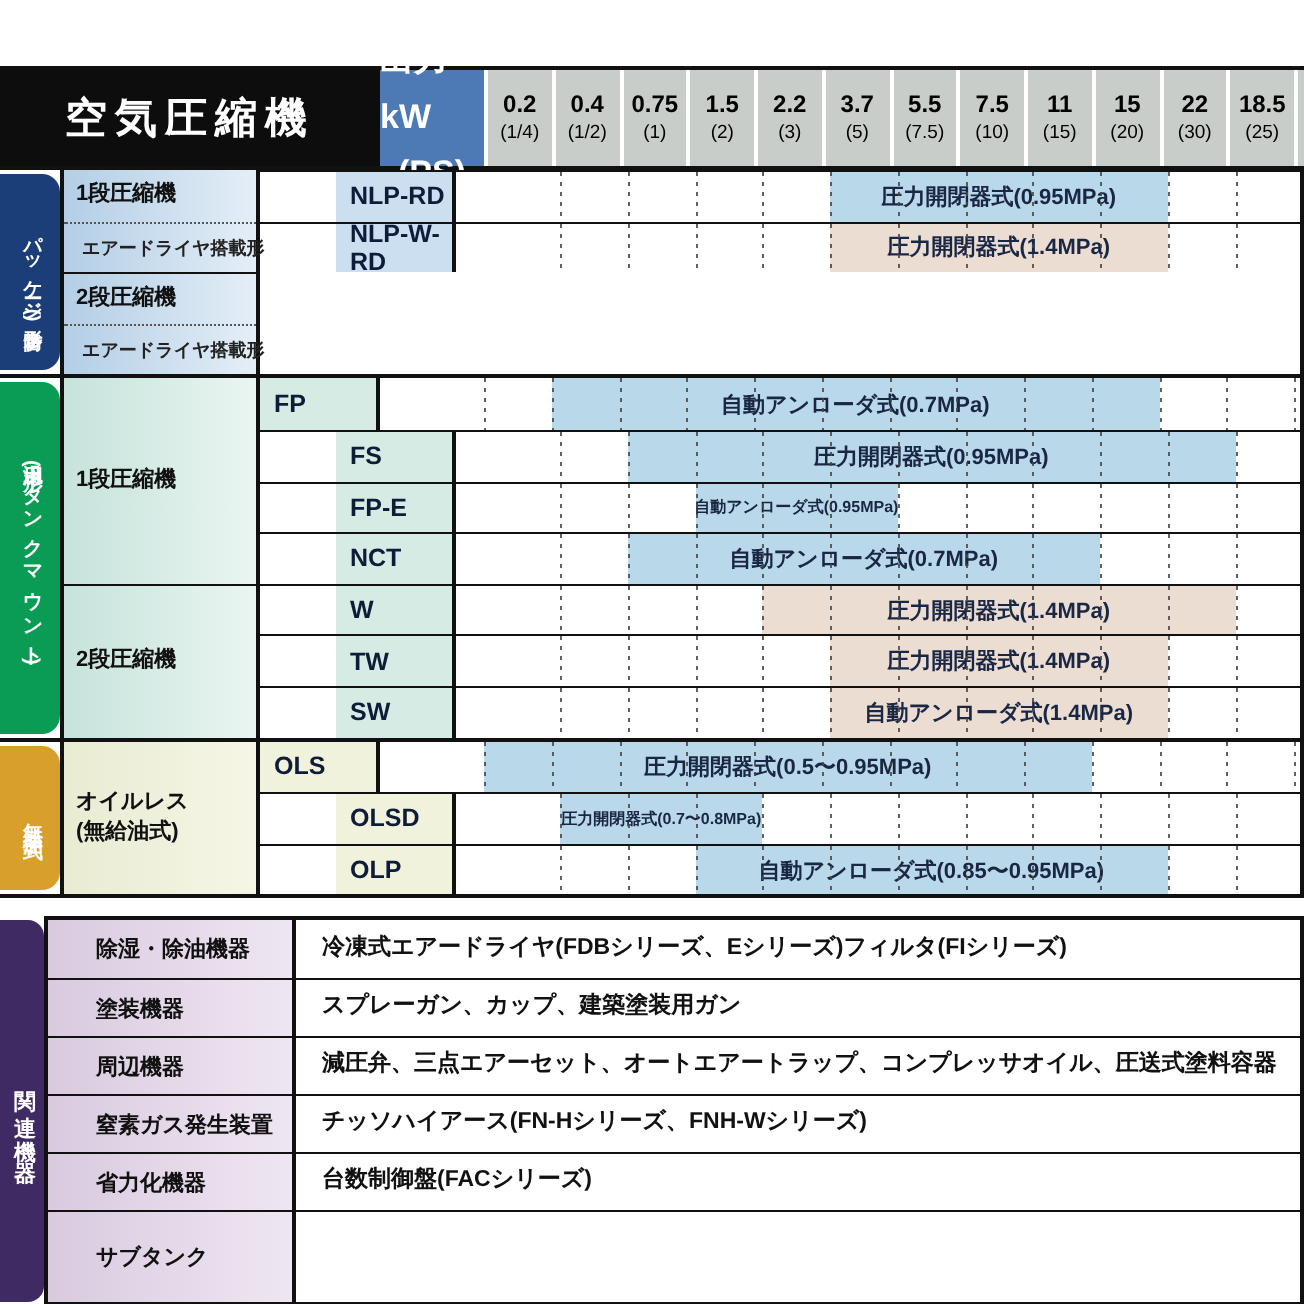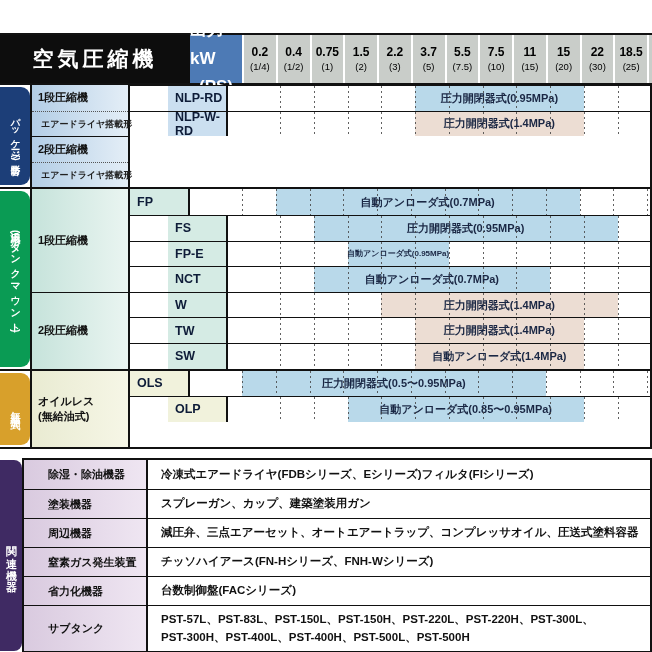--- a/index.html
+++ b/index.html
@@ -239,20 +239,26 @@
 (無給油式)</div>
         </div>
         <div class="rows">
           <div class="trow">
             <div class="model">OLS</div>
             <div class="grid">
               <div class="bar blue" style="left: 52px; width: 303.75px;">圧力開閉器式(0.5〜0.95MPa)</div>
             </div>
           </div>
           <div class="trow solid-top">
+            <div class="model">OLSD</div>
+            <div class="grid">
+              <div class="bar blue small" style="left: 52px; width: 101.25px;">圧力開閉器式(0.7〜0.8MPa)</div>
+            </div>
+          </div>
+          <div class="trow solid-top">
             <div class="model">OLP</div>
             <div class="grid">
               <div class="bar blue" style="left: 119.5px; width: 236.25px;">自動アンローダ式(0.85〜0.95MPa)</div>
             </div>
           </div>
         </div>
       </div>
     </div>
 
   <div class="rel">
@@ -275,19 +281,17 @@
         <div class="rel-row solid-top">
           <div class="rel-label">窒素ガス発生装置</div>
           <div class="rel-content">チッソハイアース(FN-Hシリーズ、FNH-Wシリーズ)</div>
         </div>
         <div class="rel-row solid-top">
           <div class="rel-label">省力化機器</div>
           <div class="rel-content">台数制御盤(FACシリーズ)</div>
         </div>
         <div class="rel-row solid-top tall">
           <div class="rel-label">サブタンク</div>
-          <div class="rel-content">PST-57L、PST-83L、PST-150L、PST-150H、PST-220L、PST-220H、PST-300L、
-PST-300H、PST-400L、PST-400H、PST-500L、PST-500H</div>
         </div>
       </div>
   </div>
 
 </div>
 
 </body></html>

